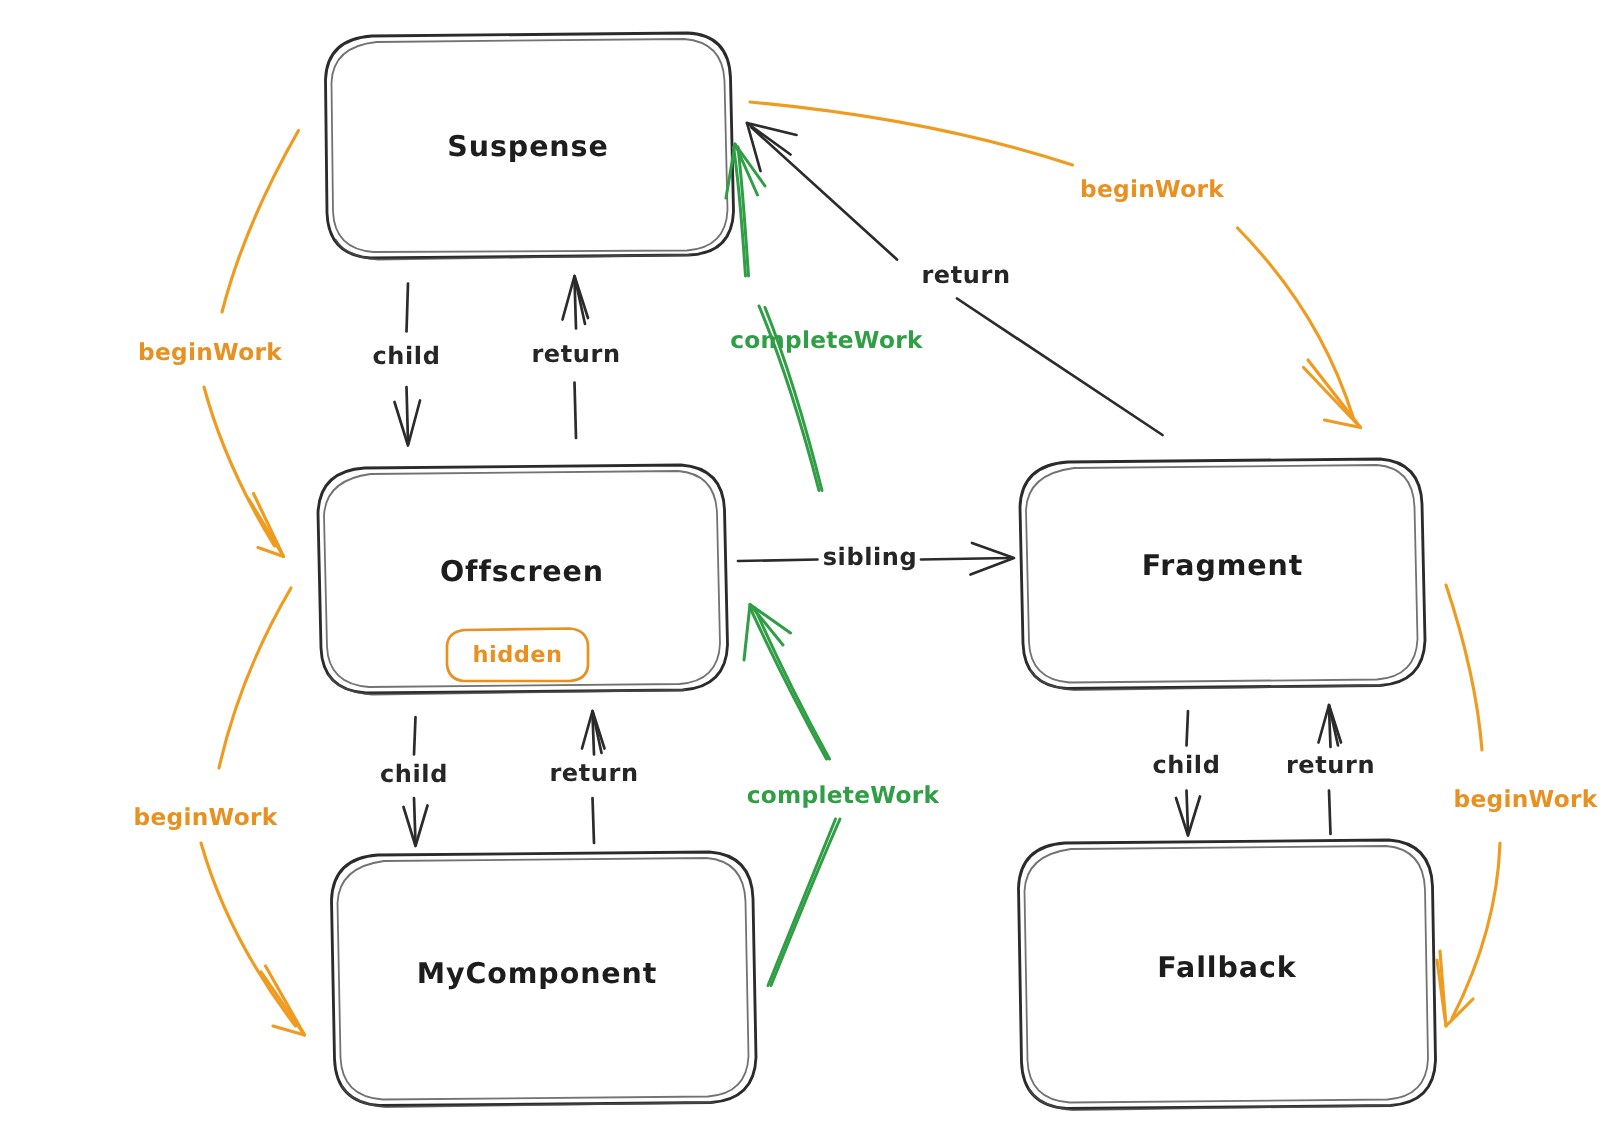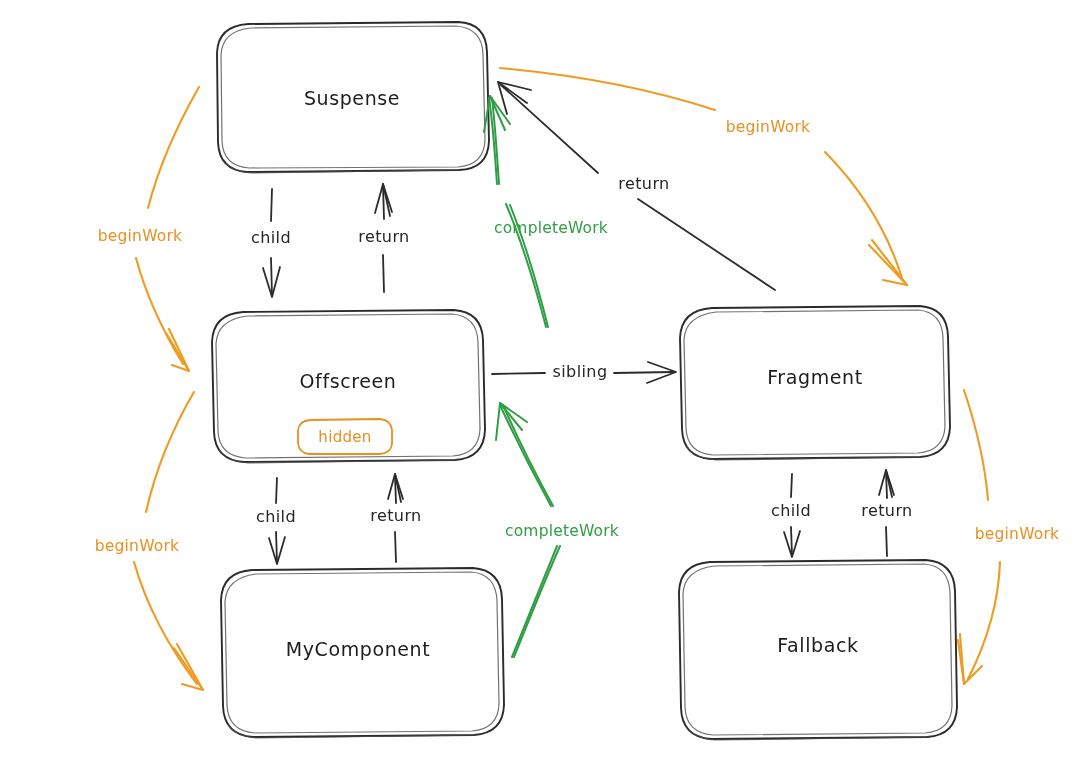--- a/index.html
+++ b/index.html
@@ -12,20 +12,21 @@
     width: 1080px;
     height: 759px;
     overflow: hidden;
     font-family: "DejaVu Sans", sans-serif;
   }
   #stage {
     position: relative;
     width: 1080px;
     height: 759px;
     background: #ffffff;
+    font-weight: bold;
   }
   #stage svg.layer {
     position: absolute;
     left: 0;
     top: 0;
     width: 1080px;
     height: 759px;
   }
   .node-label {
     font-family: "DejaVu Sans", sans-serif;

